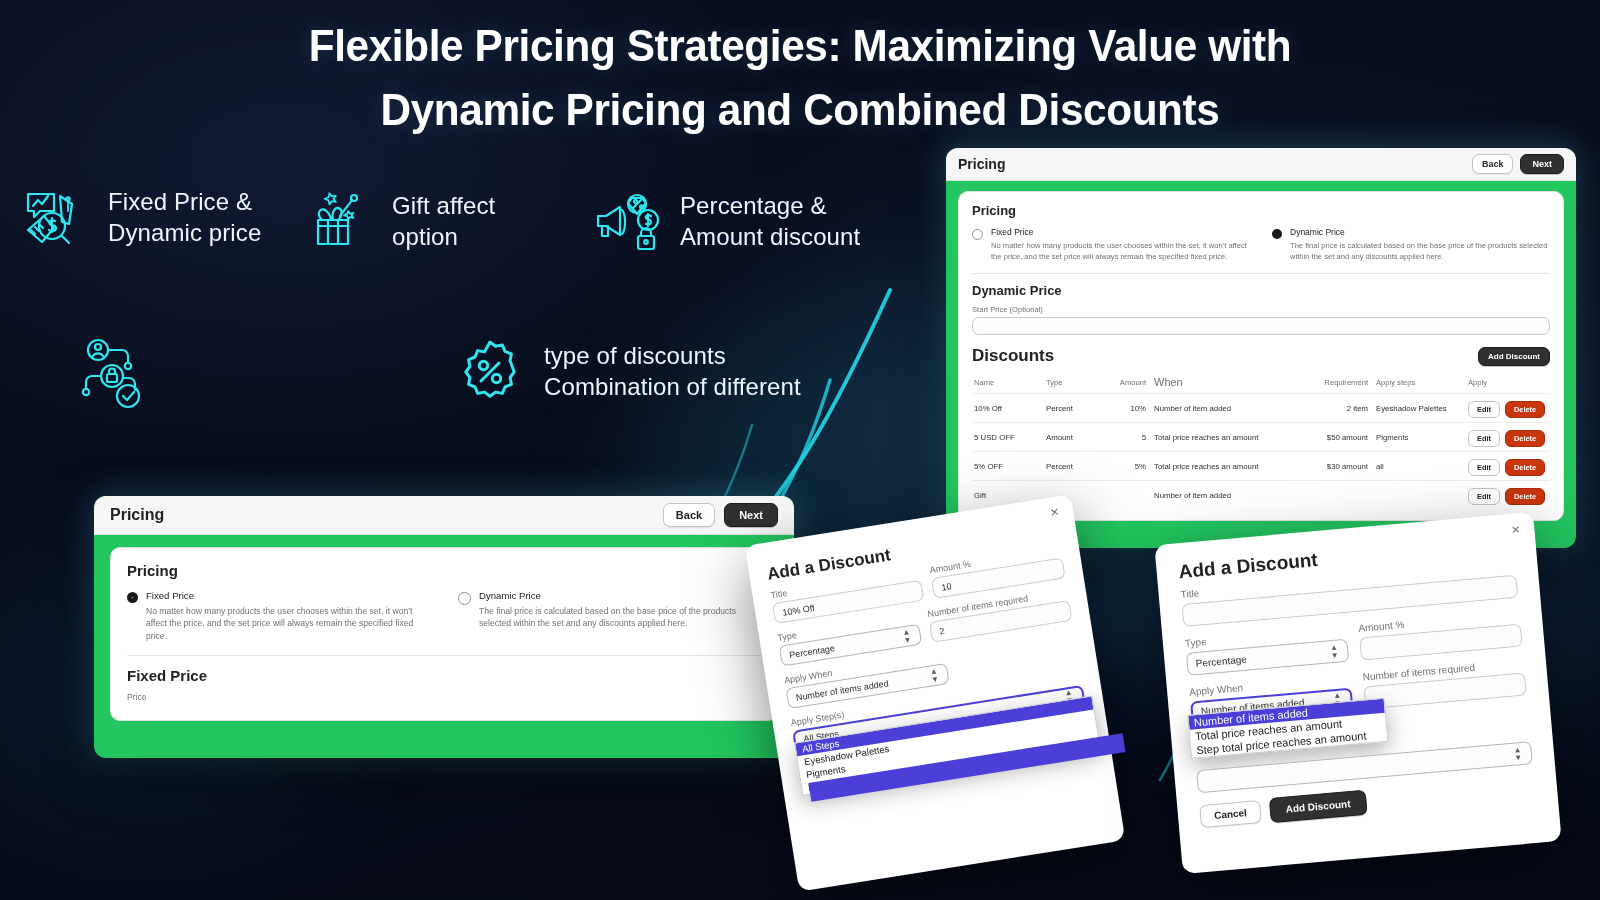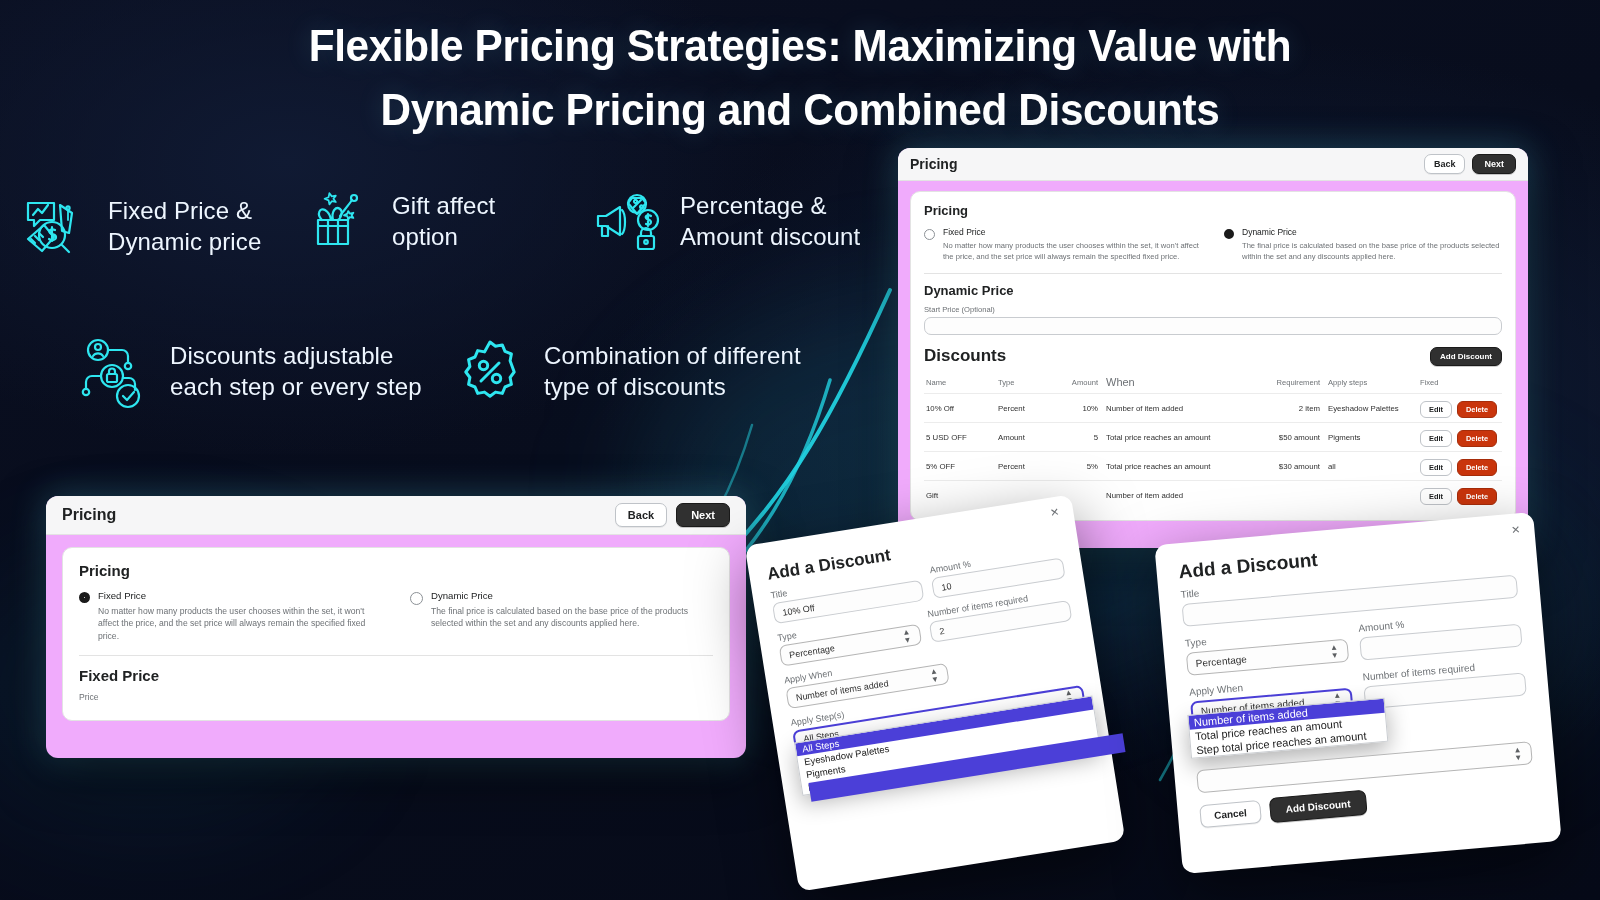--- a/index.html
+++ b/index.html
@@ -29,29 +29,29 @@
     text-shadow:0 0 26px rgba(120,220,255,.18);
     font-family:"Liberation Sans Narrow","Liberation Sans",sans-serif;
     transform:scaleX(.94);
   }
   .title span{display:block;}
   
   .feat{position:absolute;display:flex;align-items:center;gap:16px;}
   .feat .ic{width:76px;height:76px;flex:0 0 76px;display:flex;align-items:center;justify-content:center;}
   .feat .tx{color:#eef6ff;font-size:24px;line-height:1.28;font-weight:400;letter-spacing:.1px;}
   .feat .tx span{display:block;}
-  #f1{left:16px;top:189px;}
+  #f1{left:16px;top:180px;}
   #f2{left:300px;top:184px;}
   #f3{left:588px;top:184px;}
   #f4{left:78px;top:334px;}
   #f5{left:452px;top:334px;}
   
-  .panel{position:absolute;background:#f0abfc;border-radius:12px;
+  .panel{position:absolute;background:#22c55e;border-radius:12px;
     box-shadow:0 18px 50px rgba(0,0,0,.55), 0 0 34px rgba(90,220,255,.30);
-    overflow:hidden;}
+    overflow:hidden;margin-left:48px;}
   .pnl-head{display:flex;align-items:center;justify-content:space-between;
     background:#f6f6f7;border-bottom:1px solid #e3e3e3;}
   .pnl-title{font-weight:700;color:#202223;}
   .hbtns{display:flex;align-items:center;}
   .btn{border-radius:7px;font-weight:600;cursor:pointer;white-space:nowrap;}
   .btn-plain{background:#fff;border:1px solid #bfc3c8;color:#202223;
     box-shadow:0 1px 0 rgba(0,0,0,.06);}
   .btn-dark{background:#303030;border:1px solid #1a1a1a;color:#fff;
     box-shadow:0 1px 0 rgba(0,0,0,.2);}
   .card{background:#fff;border:1px solid #e3e3e3;border-radius:10px;}
@@ -192,38 +192,34 @@
       <circle cx="34" cy="42" r="11"></circle>
       <rect x="29" y="40" width="10" height="8" rx="1.6"></rect>
       <path d="M31 40v-2.5a3 3 0 016 0V40"></path>
       <path d="M23 42H14a6 6 0 00-6 6v6"></path>
       <circle cx="8" cy="58" r="3.2"></circle>
       <path d="M45 44h6a6 6 0 016 6v6"></path>
       <circle cx="50" cy="62" r="11"></circle>
       <path d="M45 62l4 4 7-8"></path>
     </svg>
   </div>
-  <div class="tx">
-    <span>Discounts adjustable</span>
-    <span>each step or every step</span>
-  </div>
 </div>
 
 <div class="feat" id="f5">
   <div class="ic">
     <svg width="72" height="72" viewBox="0 0 72 72" fill="none" stroke="#2ee6f0" stroke-width="3" stroke-linejoin="round" stroke-linecap="round">
       <path d="M36 6l5.5 4.2 6.8-1.3 2.7 6.4 6.4 2.7-1.3 6.8L60.2 36l-4.1 5.5 1.3 6.8-6.4 2.7-2.7 6.4-6.8-1.3L36 60.2l-5.5-4.1-6.8 1.3-2.7-6.4-6.4-2.7 1.3-6.8L11.8 36l4.1-5.5-1.3-6.8 6.4-2.7 2.7-6.4 6.8 1.3z"></path>
       <path d="M27 45L45 27"></path>
       <circle cx="29.5" cy="29.5" r="4.2"></circle>
       <circle cx="42.5" cy="42.5" r="4.2"></circle>
     </svg>
   </div>
   <div class="tx">
+    <span>type of discounts</span>
     <span>Combination of different</span>
-    <span>type of discounts</span>
   </div>
 </div>
 
 <div class="panel" id="panelDyn" style="left:898px;top:148px;width:630px;height:400px;">
   <div class="pnl-head" style="height:32px;padding:0 12px;">
     <div class="pnl-title" style="font-size:14px;">Pricing</div>
     <div class="hbtns" style="gap:7px;">
       <div class="btn btn-plain" style="font-size:9px;padding:4px 9px;">Back</div>
       <div class="btn btn-dark" style="font-size:9px;padding:4px 11px;">Next</div>
     </div>
@@ -259,21 +255,21 @@
 
       <table style="margin-top:6px;">
         <thead>
             <tr>
           <th style="font-size:7.6px;padding:4px 4px 5px 2px;width:66px;">Name</th>
           <th style="font-size:7.6px;padding:4px 4px 5px 2px;width:52px;">Type</th>
           <th class="num" style="font-size:7.6px;padding:4px 6px 5px 2px;width:42px;">Amount</th>
           <th style="font-size:11px;padding:4px 4px 5px 2px;">When</th>
           <th class="num" style="font-size:7.6px;padding:4px 6px 5px 2px;width:62px;">Requirement</th>
           <th style="font-size:7.6px;padding:4px 4px 5px 2px;width:86px;">Apply steps</th>
-          <th style="font-size:7.6px;padding:4px 4px 5px 2px;width:78px;">Fixed</th>
+          <th style="font-size:7.6px;padding:4px 4px 5px 2px;width:78px;">Apply</th>
         </tr>
           </thead>
         <tbody id="discountRows">
             <tr>
               <td class="" style="font-size: 7.8px; padding: 6px 4px 6px 2px;">10% Off</td>
               <td class="" style="font-size: 7.8px; padding: 6px 4px 6px 2px;">Percent</td>
               <td class="num" style="font-size: 7.8px; padding: 6px 6px 6px 2px;">10%</td>
               <td class="" style="font-size: 7.8px; padding: 6px 4px 6px 2px;">Number of item added</td>
               <td class="num" style="font-size: 7.8px; padding: 6px 6px 6px 2px;">2 item</td>
               <td class="" style="font-size: 7.8px; padding: 6px 4px 6px 2px;">Eyeshadow Palettes</td>

